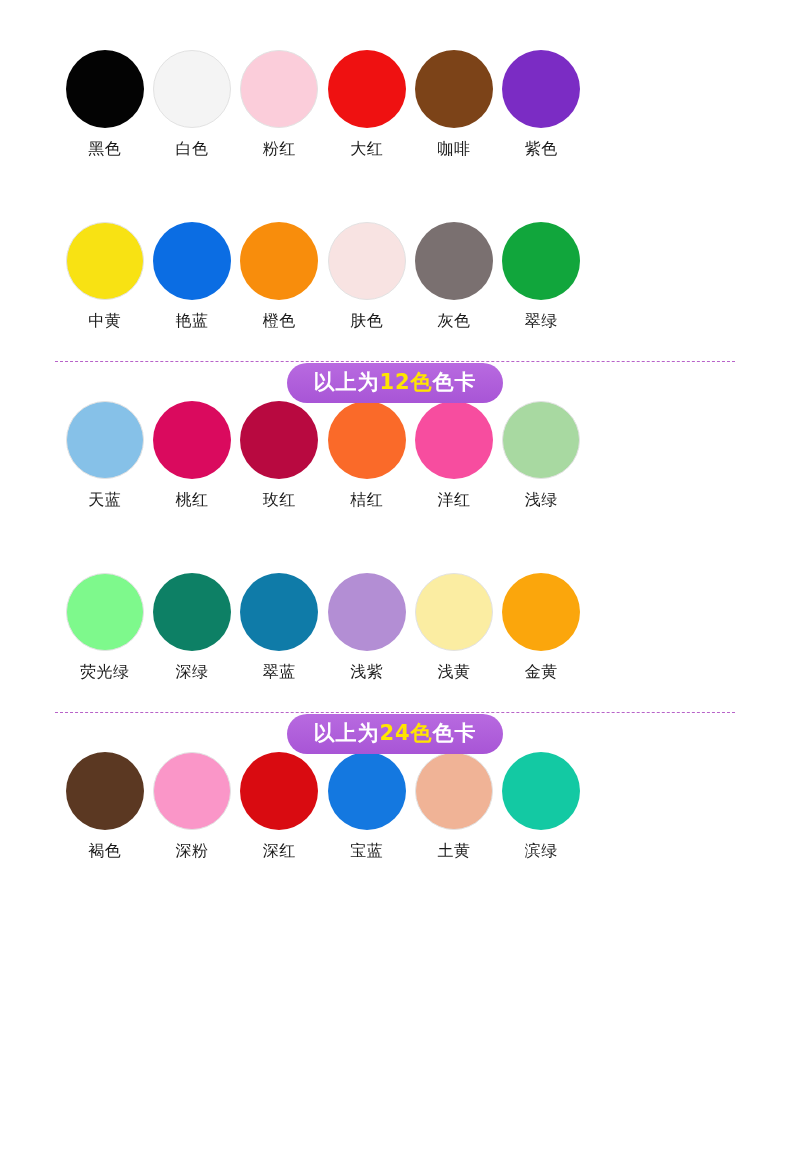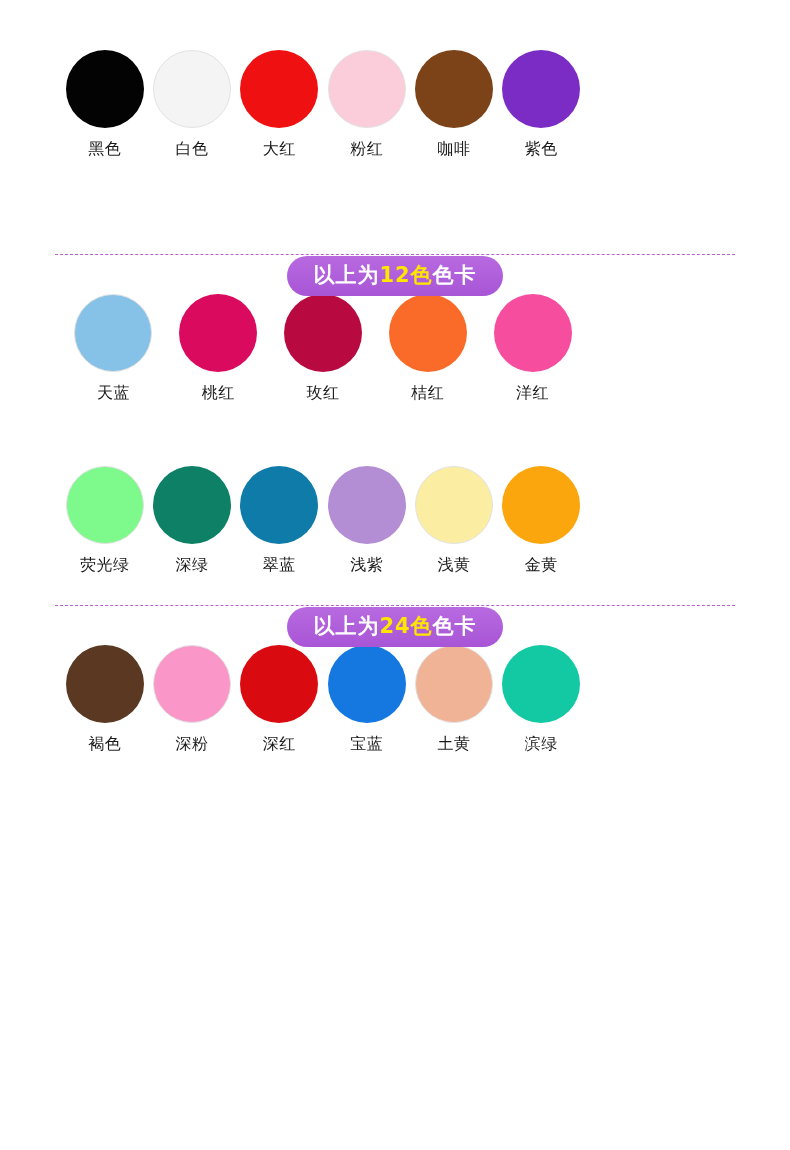--- a/index.html
+++ b/index.html
@@ -103,37 +103,63 @@
         <div class="swatch-row">
           <div class="swatch">
             <div class="dot" style="background: rgb(3, 3, 3);"></div>
             <div class="swatch-label">黑色</div>
           </div>
           <div class="swatch">
             <div class="dot ring" style="background: rgb(244, 244, 244);"></div>
             <div class="swatch-label">白色</div>
           </div>
           <div class="swatch">
+            <div class="dot ring" style="background: rgb(251, 205, 218);"></div>
+            <div class="swatch-label">粉红</div>
+          </div>
+          <div class="swatch">
             <div class="dot" style="background: rgb(239, 17, 17);"></div>
             <div class="swatch-label">大红</div>
           </div>
           <div class="swatch">
-            <div class="dot ring" style="background: rgb(251, 205, 218);"></div>
-            <div class="swatch-label">粉红</div>
-          </div>
-          <div class="swatch">
             <div class="dot" style="background: rgb(124, 67, 24);"></div>
             <div class="swatch-label">咖啡</div>
           </div>
           <div class="swatch">
             <div class="dot" style="background: rgb(123, 44, 196);"></div>
             <div class="swatch-label">紫色</div>
           </div>
         </div>
         <div class="row-gap"></div>
+        <div class="swatch-row">
+          <div class="swatch">
+            <div class="dot ring" style="background: rgb(248, 226, 19);"></div>
+            <div class="swatch-label">中黄</div>
+          </div>
+          <div class="swatch">
+            <div class="dot" style="background: rgb(11, 109, 227);"></div>
+            <div class="swatch-label">艳蓝</div>
+          </div>
+          <div class="swatch">
+            <div class="dot" style="background: rgb(248, 141, 12);"></div>
+            <div class="swatch-label">橙色</div>
+          </div>
+          <div class="swatch">
+            <div class="dot ring" style="background: rgb(248, 227, 226);"></div>
+            <div class="swatch-label">肤色</div>
+          </div>
+          <div class="swatch">
+            <div class="dot" style="background: rgb(122, 112, 112);"></div>
+            <div class="swatch-label">灰色</div>
+          </div>
+          <div class="swatch">
+            <div class="dot" style="background: rgb(17, 166, 60);"></div>
+            <div class="swatch-label">翠绿</div>
+          </div>
+        </div>
         <div class="divider">
           <div class="rule"></div>
           <div class="pill"><span>以上为</span><span class="hl">12色</span><span>色卡</span></div>
         </div>
       </div>
       <div class="block">
         <div class="swatch-row">
           <div class="swatch">
             <div class="dot ring" style="background: rgb(134, 193, 232);"></div>
             <div class="swatch-label">天蓝</div>
@@ -146,20 +172,24 @@
             <div class="dot" style="background: rgb(184, 9, 64);"></div>
             <div class="swatch-label">玫红</div>
           </div>
           <div class="swatch">
             <div class="dot" style="background: rgb(250, 106, 41);"></div>
             <div class="swatch-label">桔红</div>
           </div>
           <div class="swatch">
             <div class="dot" style="background: rgb(247, 77, 159);"></div>
             <div class="swatch-label">洋红</div>
+          </div>
+          <div class="swatch">
+            <div class="dot ring" style="background: rgb(168, 217, 161);"></div>
+            <div class="swatch-label">浅绿</div>
           </div>
         </div>
         <div class="row-gap"></div>
         <div class="swatch-row">
           <div class="swatch">
             <div class="dot ring" style="background: rgb(126, 249, 140);"></div>
             <div class="swatch-label">荧光绿</div>
           </div>
           <div class="swatch">
             <div class="dot" style="background: rgb(13, 128, 101);"></div>

